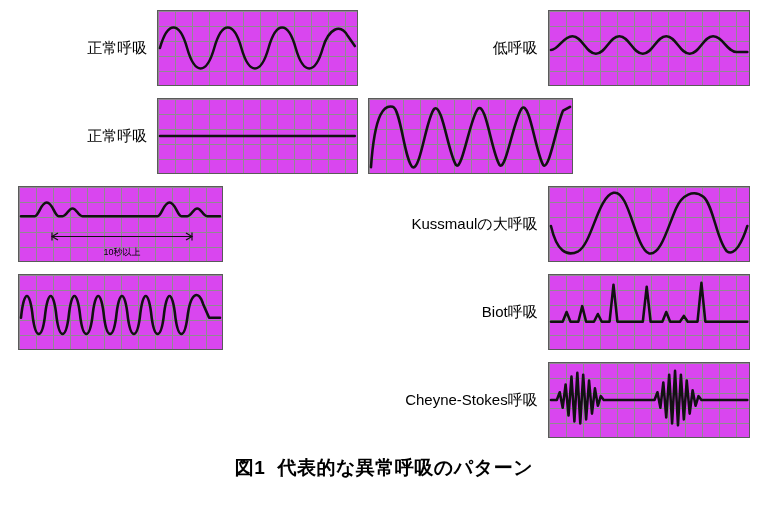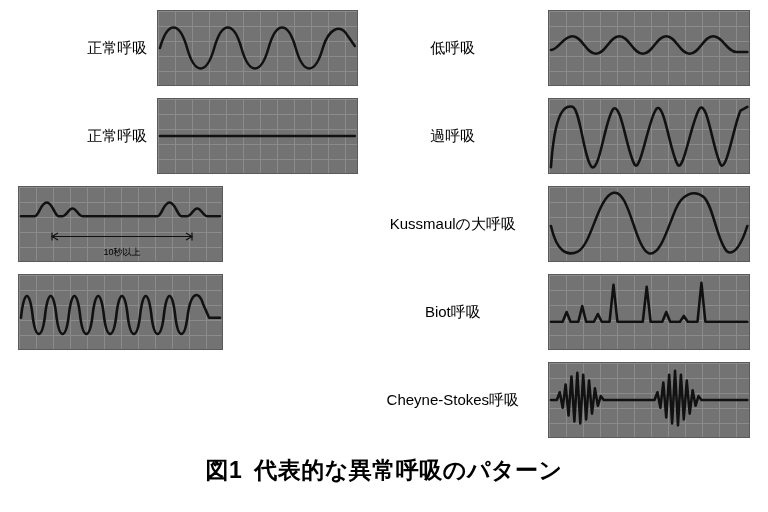--- a/index.html
+++ b/index.html
@@ -33,27 +33,27 @@
     height: 88px;
   }
   .row-label {
     font-size: 15px;
     text-align: right;
     padding-right: 10px;
     line-height: 1.15;
     white-space: nowrap;
   }
   #col-left .row-label  { width: 132px; }
-  #col-right .row-label { width: 172px; text-align: center; }
+  #col-right .row-label { width: 172px; }
 
   .wave-box {
     position: relative;
     width: 205px;
     height: 76px;
-    background: #737373;
+    background: #d946ef;
     border: 1px solid #5a5a5a;
     box-sizing: border-box;
     overflow: hidden;
   }
   .grid {
     position: absolute;
     inset: 0;
     background-image:
       repeating-linear-gradient(to right, #8d8d8d 0 1px, transparent 1px 17px),
       repeating-linear-gradient(to bottom, #8d8d8d 0 1px, transparent 1px 15px);
@@ -92,21 +92,21 @@
     stroke: #111111;
     stroke-width: 1.2;
     fill: none;
   }
   #caption {
     position: absolute;
     left: 0;
     top: 455px;
     width: 768px;
     text-align: center;
-    font-size: 23px;
+    font-size: 19px;
     font-weight: bold;
     letter-spacing: 0.5px;
   }
   #caption .cap-num { margin-right: 12px; }
 </style>
 </head>
 <body>
 
 <div id="figure">
 
@@ -166,21 +166,20 @@
       <div class="row-label">低呼吸</div>
       <div class="wave-box">
         <div class="grid"></div>
         <svg class="wave-svg" viewBox="0 0 205 76" preserveAspectRatio="none">
           <path d="M2,40 C10,40 14,26 24,26 C34,26 38,44 48,44 C58,44 62,26 72,26 C82,26 86,44 96,44 C106,44 110,26 120,26 C130,26 134,44 144,44 C154,44 158,26 168,26 C178,26 182,42 192,42 L203,42"></path>
         </svg>
       </div>
     </div>
 
     <div class="row">
-      <div class="row-label">過呼吸</div>
       <div class="wave-box">
         <div class="grid"></div>
         <svg class="wave-svg" viewBox="0 0 205 76" preserveAspectRatio="none">
           <path d="M2,70 C6,12 16,6 24,8 C32,10 36,64 44,70 C52,74 58,18 66,10 C74,4 80,56 88,68 C94,74 102,20 110,10 C118,2 124,56 132,68 C138,74 146,22 154,10 C162,0 168,54 176,68 C182,74 190,24 196,12 L203,8"></path>
         </svg>
       </div>
     </div>
 
     <div class="row">
       <div class="row-label">Kussmaulの大呼吸</div>

